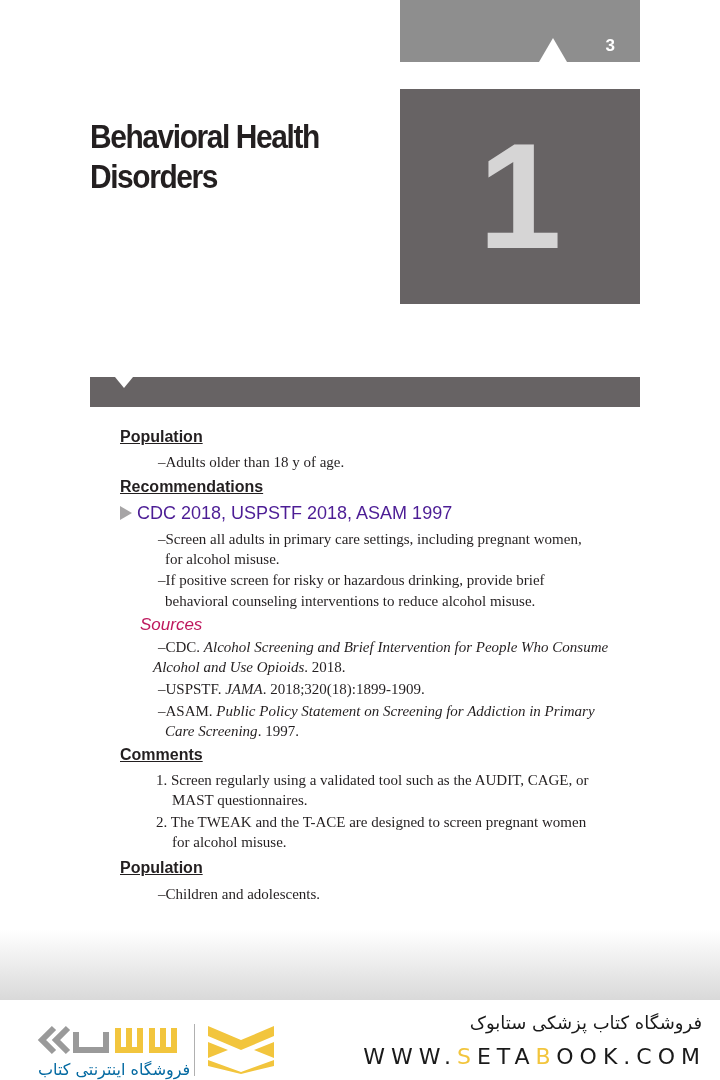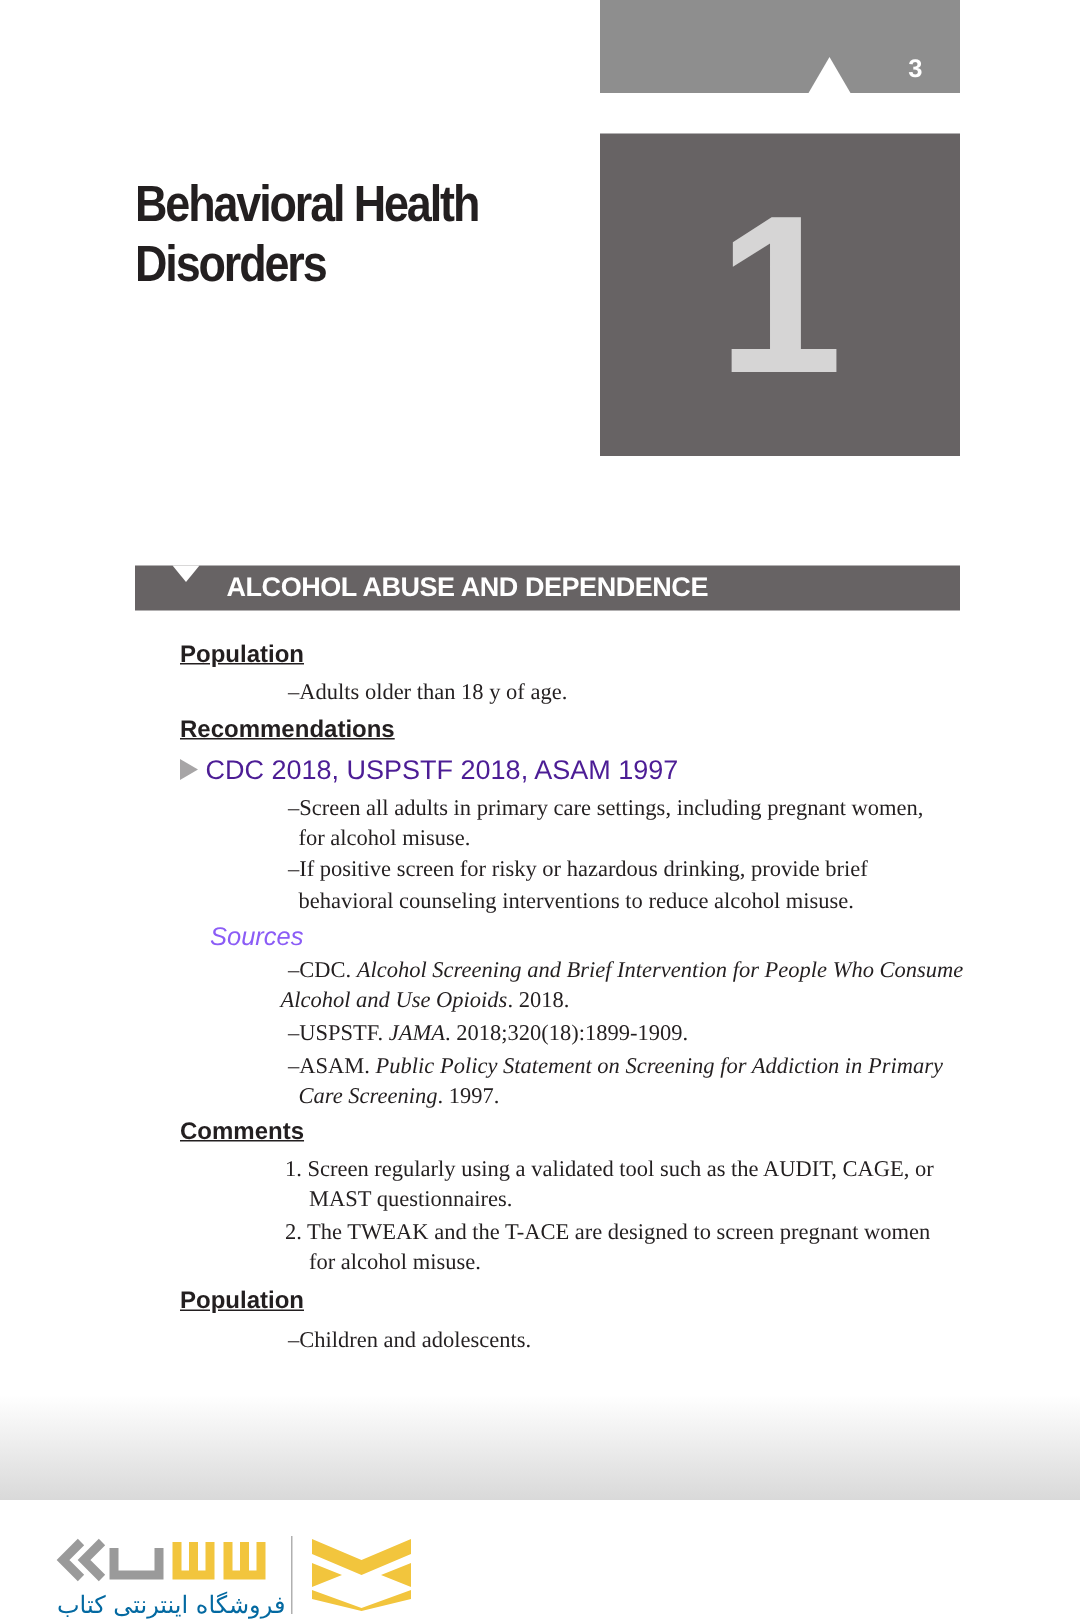--- a/index.html
+++ b/index.html
@@ -16,25 +16,25 @@
   .chapter-box { position:absolute; left:400px; top:89px; width:240px; height:215px; background:#676364; }
   .chapter-num { position:absolute; left:0; right:0; top:22px; text-align:center; color:#d6d5d5;
          font-family:"Liberation Sans", sans-serif; font-weight:bold; font-size:150px; line-height:170px; }
   .section-bar { position:absolute; left:90px; top:377px; width:550px; height:30px; background:#676364; }
   .section-bar .notch { position:absolute; left:25px; top:0; width:0; height:0;
          border-left:9px solid transparent; border-right:9px solid transparent; border-top:11px solid #ffffff; }
   .section-title { position:absolute; left:61px; top:4px; color:#ffffff; font-family:"Liberation Sans", sans-serif;
          font-weight:bold; font-size:18px; letter-spacing:-0.3px; }
   .content { position:absolute; left:0; top:0; width:720px; }
   .h { position:absolute; left:120px; font-family:"Liberation Sans", sans-serif; font-weight:bold; font-size:16px; color:#231f20;text-decoration:underline; }
-  .t { position:absolute; font-size:15px; line-height:20px; color:#231f20;margin-left:34px; }
+  .t { position:absolute; font-size:15px; line-height:20px; color:#231f20; }
   .rec { position:absolute; left:120px; top:503px; font-family:"Liberation Sans", sans-serif; font-size:18px; color:#4c1d95; }
   .rec .tri { display:inline-block; width:0; height:0; border-top:7px solid transparent; border-bottom:7px solid transparent;
          border-left:12px solid #a7a5a6; margin-right:5px; vertical-align:-1px; }
-  .sources { position:absolute; left:140px; top:615px; font-family:"Liberation Sans", sans-serif; font-style:italic; font-size:17px; color:#8b5cf6; }
+  .sources { position:absolute; left:140px; top:615px; font-family:"Liberation Sans", sans-serif; font-style:italic; font-size:17px; color:#be185d; }
   .footer-shade { position:absolute; left:0; top:930px; width:720px; height:70px;
          background:linear-gradient(to bottom, rgba(255,255,255,0), #d9d9d9); }
   .footer { position:absolute; left:0; top:1000px; width:720px; height:80px; background:#ffffff; }
   .logo-latin { position:absolute; left:36px; top:20px; font-family:"Liberation Sans", sans-serif; font-weight:bold; font-size:30px; color:#9a9a9a; letter-spacing:-2px; }
   .logo-sub { position:absolute; left:38px; top:60px; font-size:16px; color:#0369a1; font-family:"DejaVu Sans", sans-serif; }
   .logo-sep { position:absolute; left:194px; top:24px; width:1px; height:52px; background:#b0b0b0; }
   .logo-mark { position:absolute; left:206px; top:24px; }
   .fa-store { position:absolute; right:18px; top:12px; font-family:"DejaVu Sans", sans-serif; font-size:18px; color:#1a1a1a; direction:rtl; }
   .site-url { position:absolute; right:14px; top:44px; font-family:"DejaVu Sans", sans-serif; font-size:22px; letter-spacing:6px; color:#1a1a1a; }
   .site-url .y { color:#f2c53d; }
@@ -48,21 +48,20 @@
 </div>
 
 <div class="chapter-title">Behavioral Health Disorders</div>
 
 <div class="chapter-box">
   <div class="chapter-num">1</div>
 </div>
 
 <div class="section-bar">
   <div class="notch"></div>
-  <span class="section-title">ALCOHOL ABUSE AND DEPENDENCE</span>
 </div>
 
 <div class="content">
   <div class="h" style="top:428px">Population</div>
   <div class="t" style="left:158px;top:452px">–Adults older than 18 y of age.</div>
 
   <div class="h" style="top:478px">Recommendations</div>
   <div class="rec">
     <span class="tri"></span><span>CDC 2018, USPSTF 2018, ASAM 1997</span>
   </div>
@@ -112,13 +111,17 @@
   <div class="logo-sub">فروشگاه اینترنتی کتاب</div>
   <div class="logo-sep"></div>
   <div class="logo-mark">
     <svg width="70" height="50" viewBox="0 0 70 50">
       <polygon points="2,2 35,16 68,2 68,12 35,26 2,12" fill="#f2c53d"></polygon>
       <polygon points="2,18 22,26 2,34" fill="#f2c53d"></polygon>
       <polygon points="68,18 48,26 68,34" fill="#f2c53d"></polygon>
       <polygon points="2,36 35,48 68,36 68,42 35,50 2,42" fill="#f2c53d"></polygon>
     </svg>
   </div>
+  <div class="fa-store">فروشگاه کتاب پزشکی ستابوک</div>
+  <div class="site-url">
+    <span>WWW.</span><span class="y">S</span><span>ETA</span><span class="y">B</span><span>OOK.COM</span>
+  </div>
 </div>
 
 </body></html>

